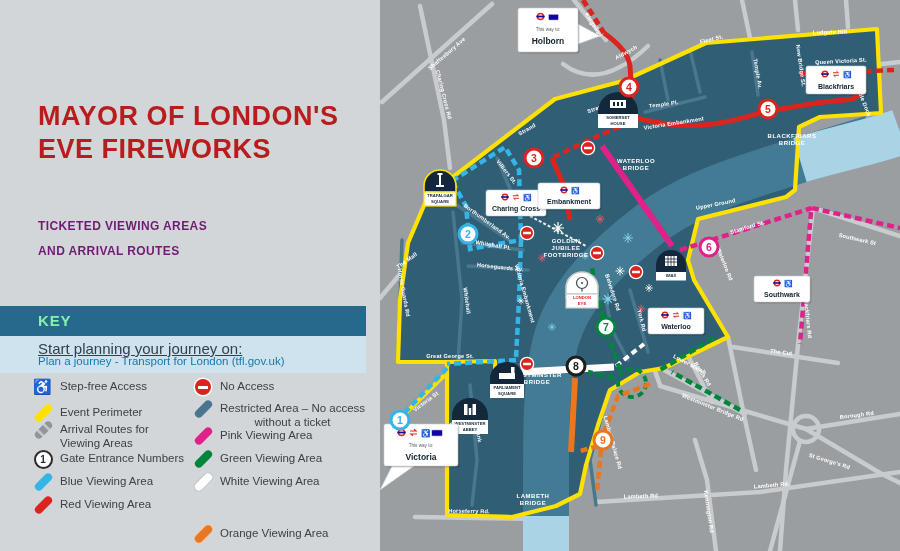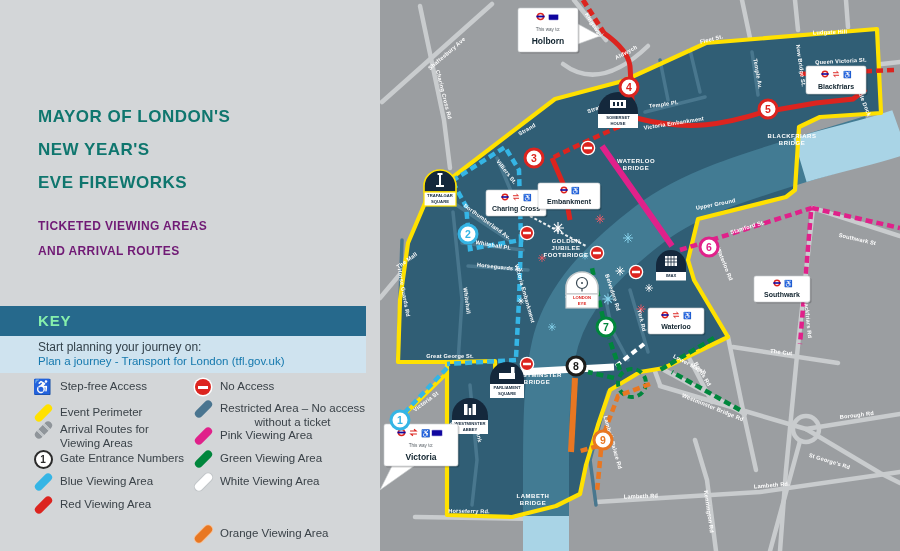--- a/index.html
+++ b/index.html
@@ -1,28 +1,28 @@
 <!DOCTYPE html>
 <html><head>
 <meta charset="utf-8">
 <style>
   html,body{margin:0;padding:0;width:900px;height:551px;overflow:hidden;
     font-family:"Liberation Sans",sans-serif;background:#d3d6d8;}
   #stage{position:relative;width:900px;height:551px;}
   
   #panel{position:absolute;left:0;top:0;width:380px;height:551px;background:#d3d6d8;}
-  #title{position:absolute;left:38px;top:100px;color:#0f766e;font-weight:bold;
-    font-size:17px;line-height:33px;letter-spacing:.5px;}
+  #title{position:absolute;left:38px;top:100px;color:#b91c1c;font-weight:bold;
+    font-size:27px;line-height:33px;letter-spacing:.5px;}
   #subtitle{position:absolute;left:38px;top:214px;color:#701a75;font-weight:bold;
     font-size:12px;line-height:25px;letter-spacing:.4px;}
   #keybar{position:absolute;left:0;top:306px;width:366px;height:30px;background:#26698c;}
   #keybar span{position:absolute;left:38px;top:6px;color:#86efac;font-weight:bold;
     font-size:15px;letter-spacing:.8px;}
   #planstrip{position:absolute;left:0;top:336px;width:366px;height:37px;background:#cfe3ef;}
-  #planstrip .l1{position:absolute;left:38px;top:4px;font-size:12px;color:#33414a;}
+  #planstrip .l1{position:absolute;left:38px;top:4px;font-size:15px;color:#33414a;text-decoration:underline;}
   #planstrip .l2{position:absolute;left:38px;top:19px;font-size:11.5px;color:#1579ae;cursor:pointer;}
   .lg-row{position:absolute;display:flex;align-items:flex-start;}
   .lg-ic{width:34px;display:flex;justify-content:center;align-items:center;height:18px;flex:0 0 34px;}
   .lg-tx{font-size:11.5px;color:#3a4248;white-space:pre-line;line-height:14px;padding-top:1px;}
   .pill{width:21px;height:8px;border-radius:4.5px;transform:rotate(-45deg);}
   .pill.yellow{background:#ffe100;}
   .pill.steel{background:#4a7590;}
   .pill.blue{background:#35b5e5;}
   .pill.red{background:#dc241f;}
   .pill.pink{background:#e0218a;}
@@ -47,21 +47,20 @@
   .tomblbl{font-size:4.2px;font-weight:bold;text-anchor:middle;}
 </style>
 </head>
 <body>
 
 <div id="stage">
 
   <div id="panel">
     <div id="title">
       <div>MAYOR OF LONDON'S</div>
-      <div>NEW YEAR'S</div>
       <div>EVE FIREWORKS</div>
     </div>
     <div id="subtitle">
       <div>TICKETED VIEWING AREAS</div>
       <div>AND ARRIVAL ROUTES</div>
     </div>
     <div id="keybar">
       <span>KEY</span>
     </div>
     <div id="planstrip">

